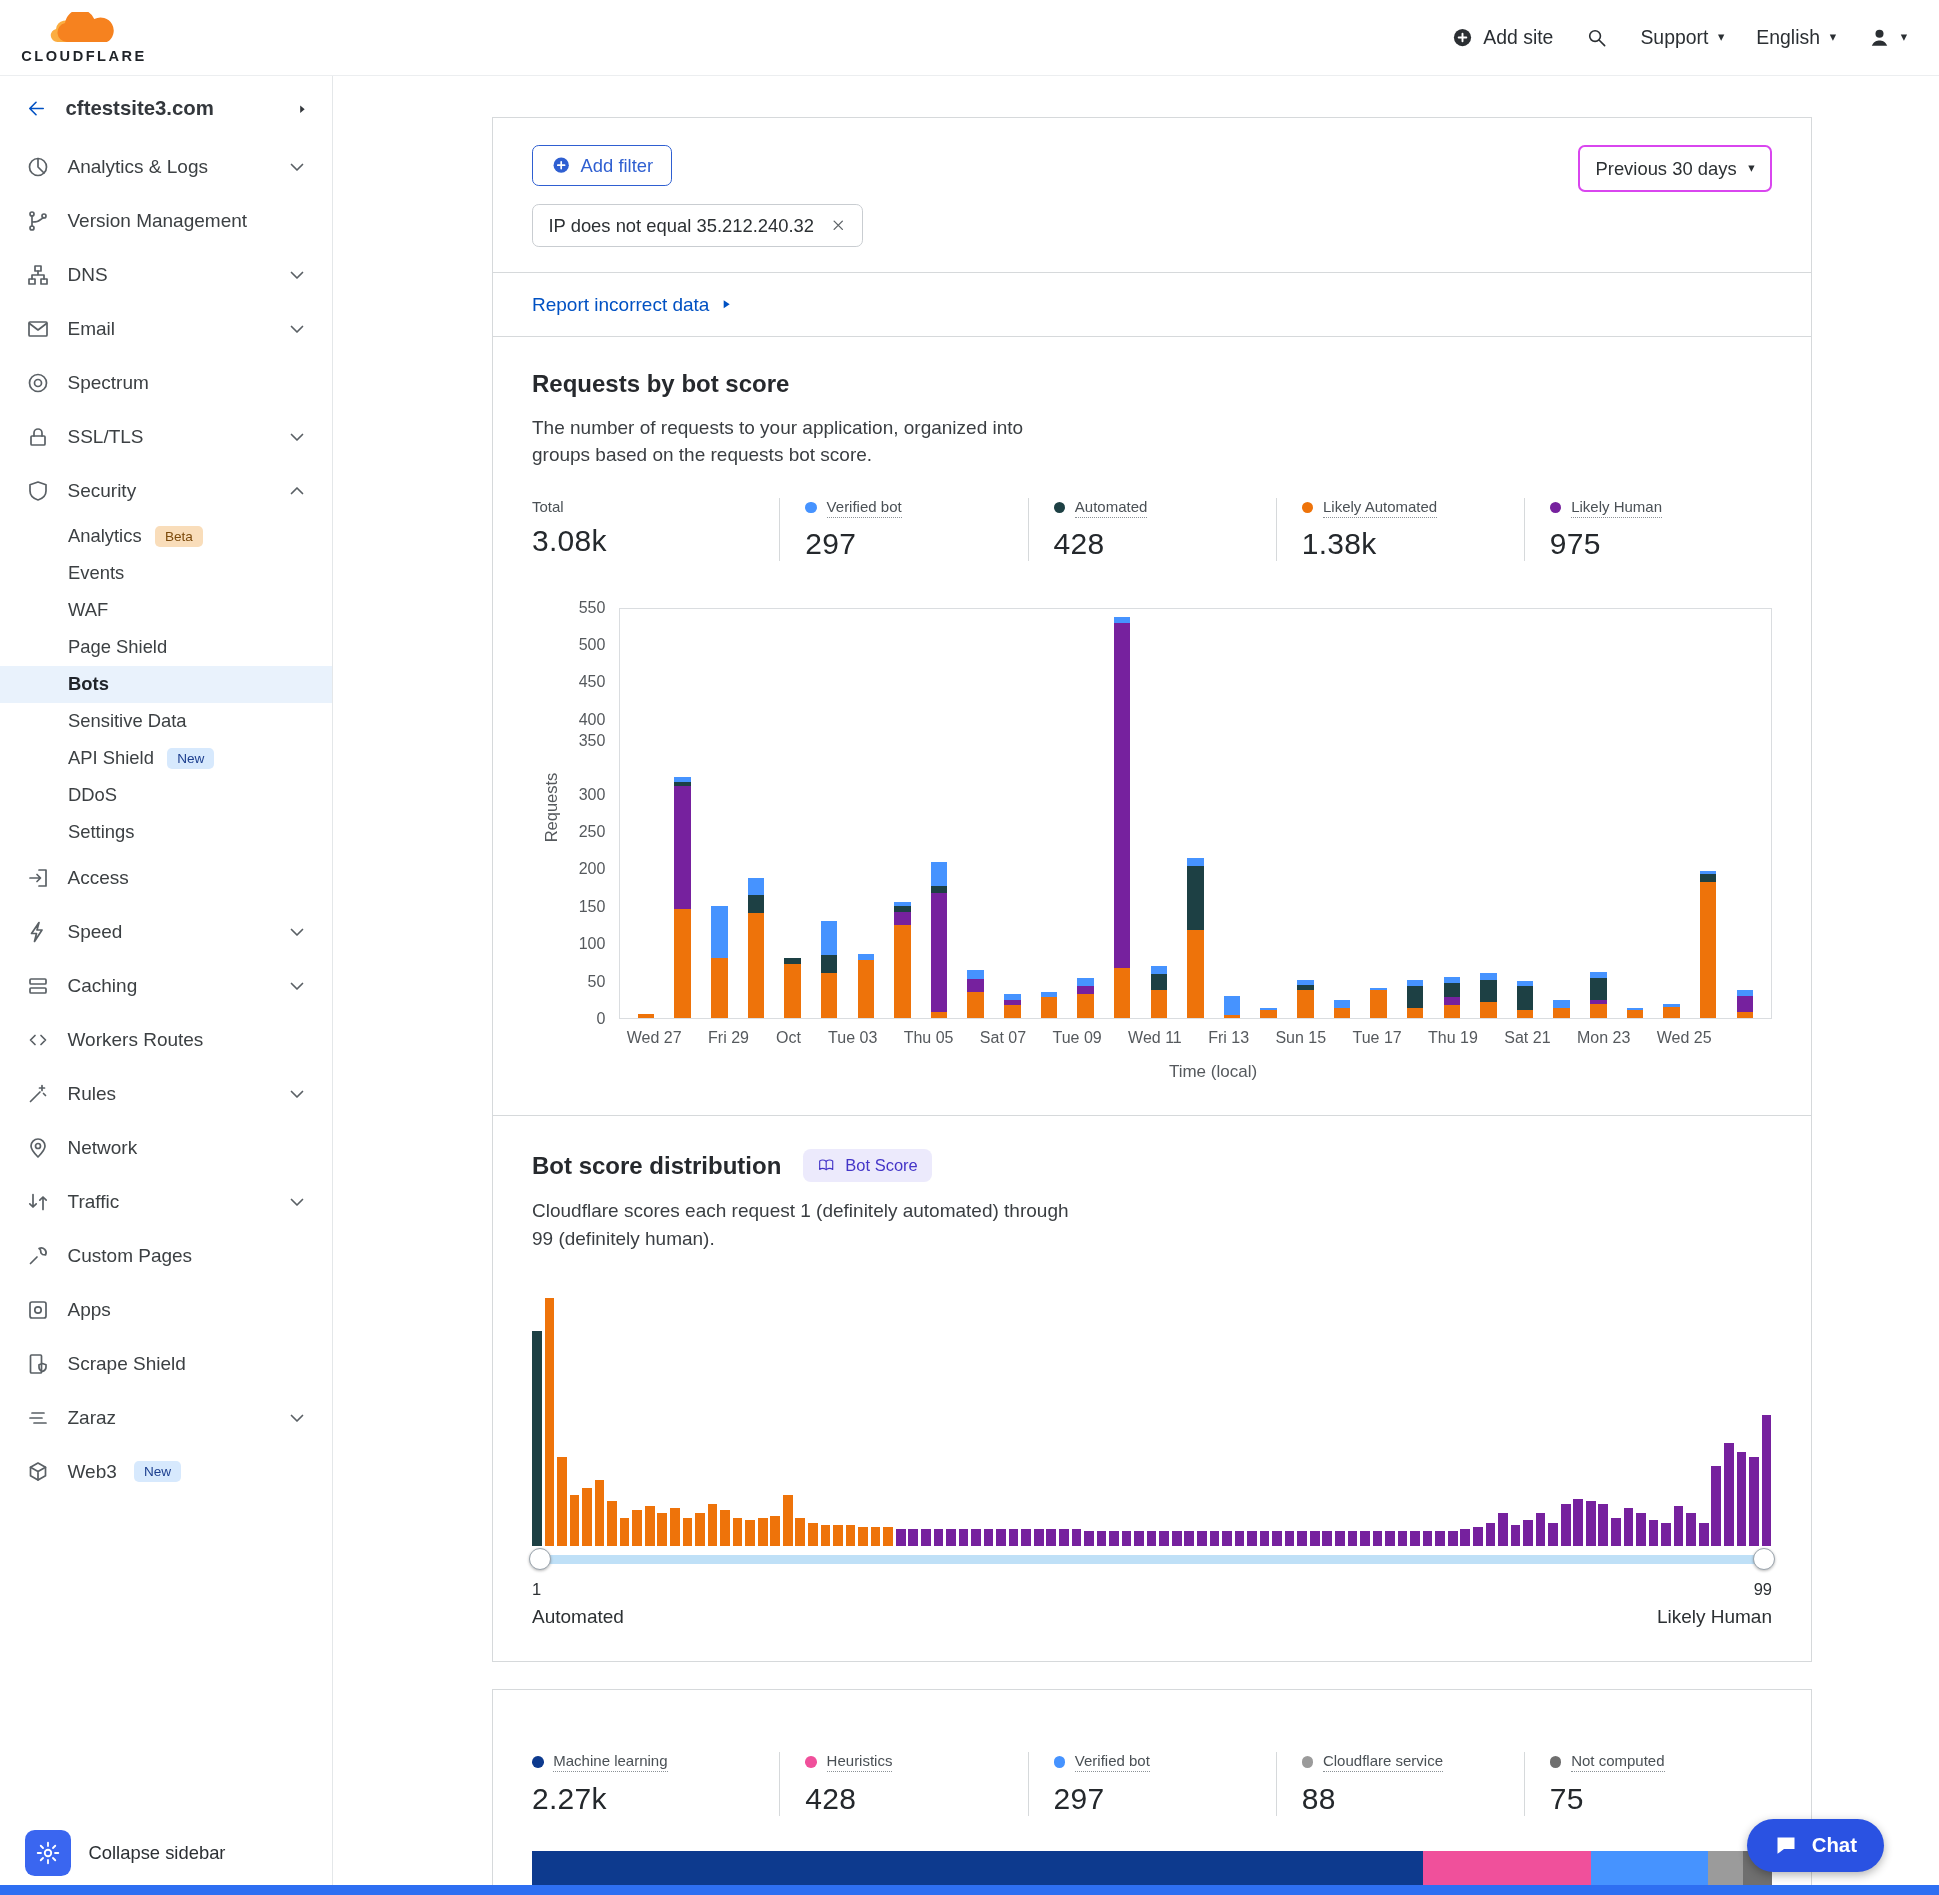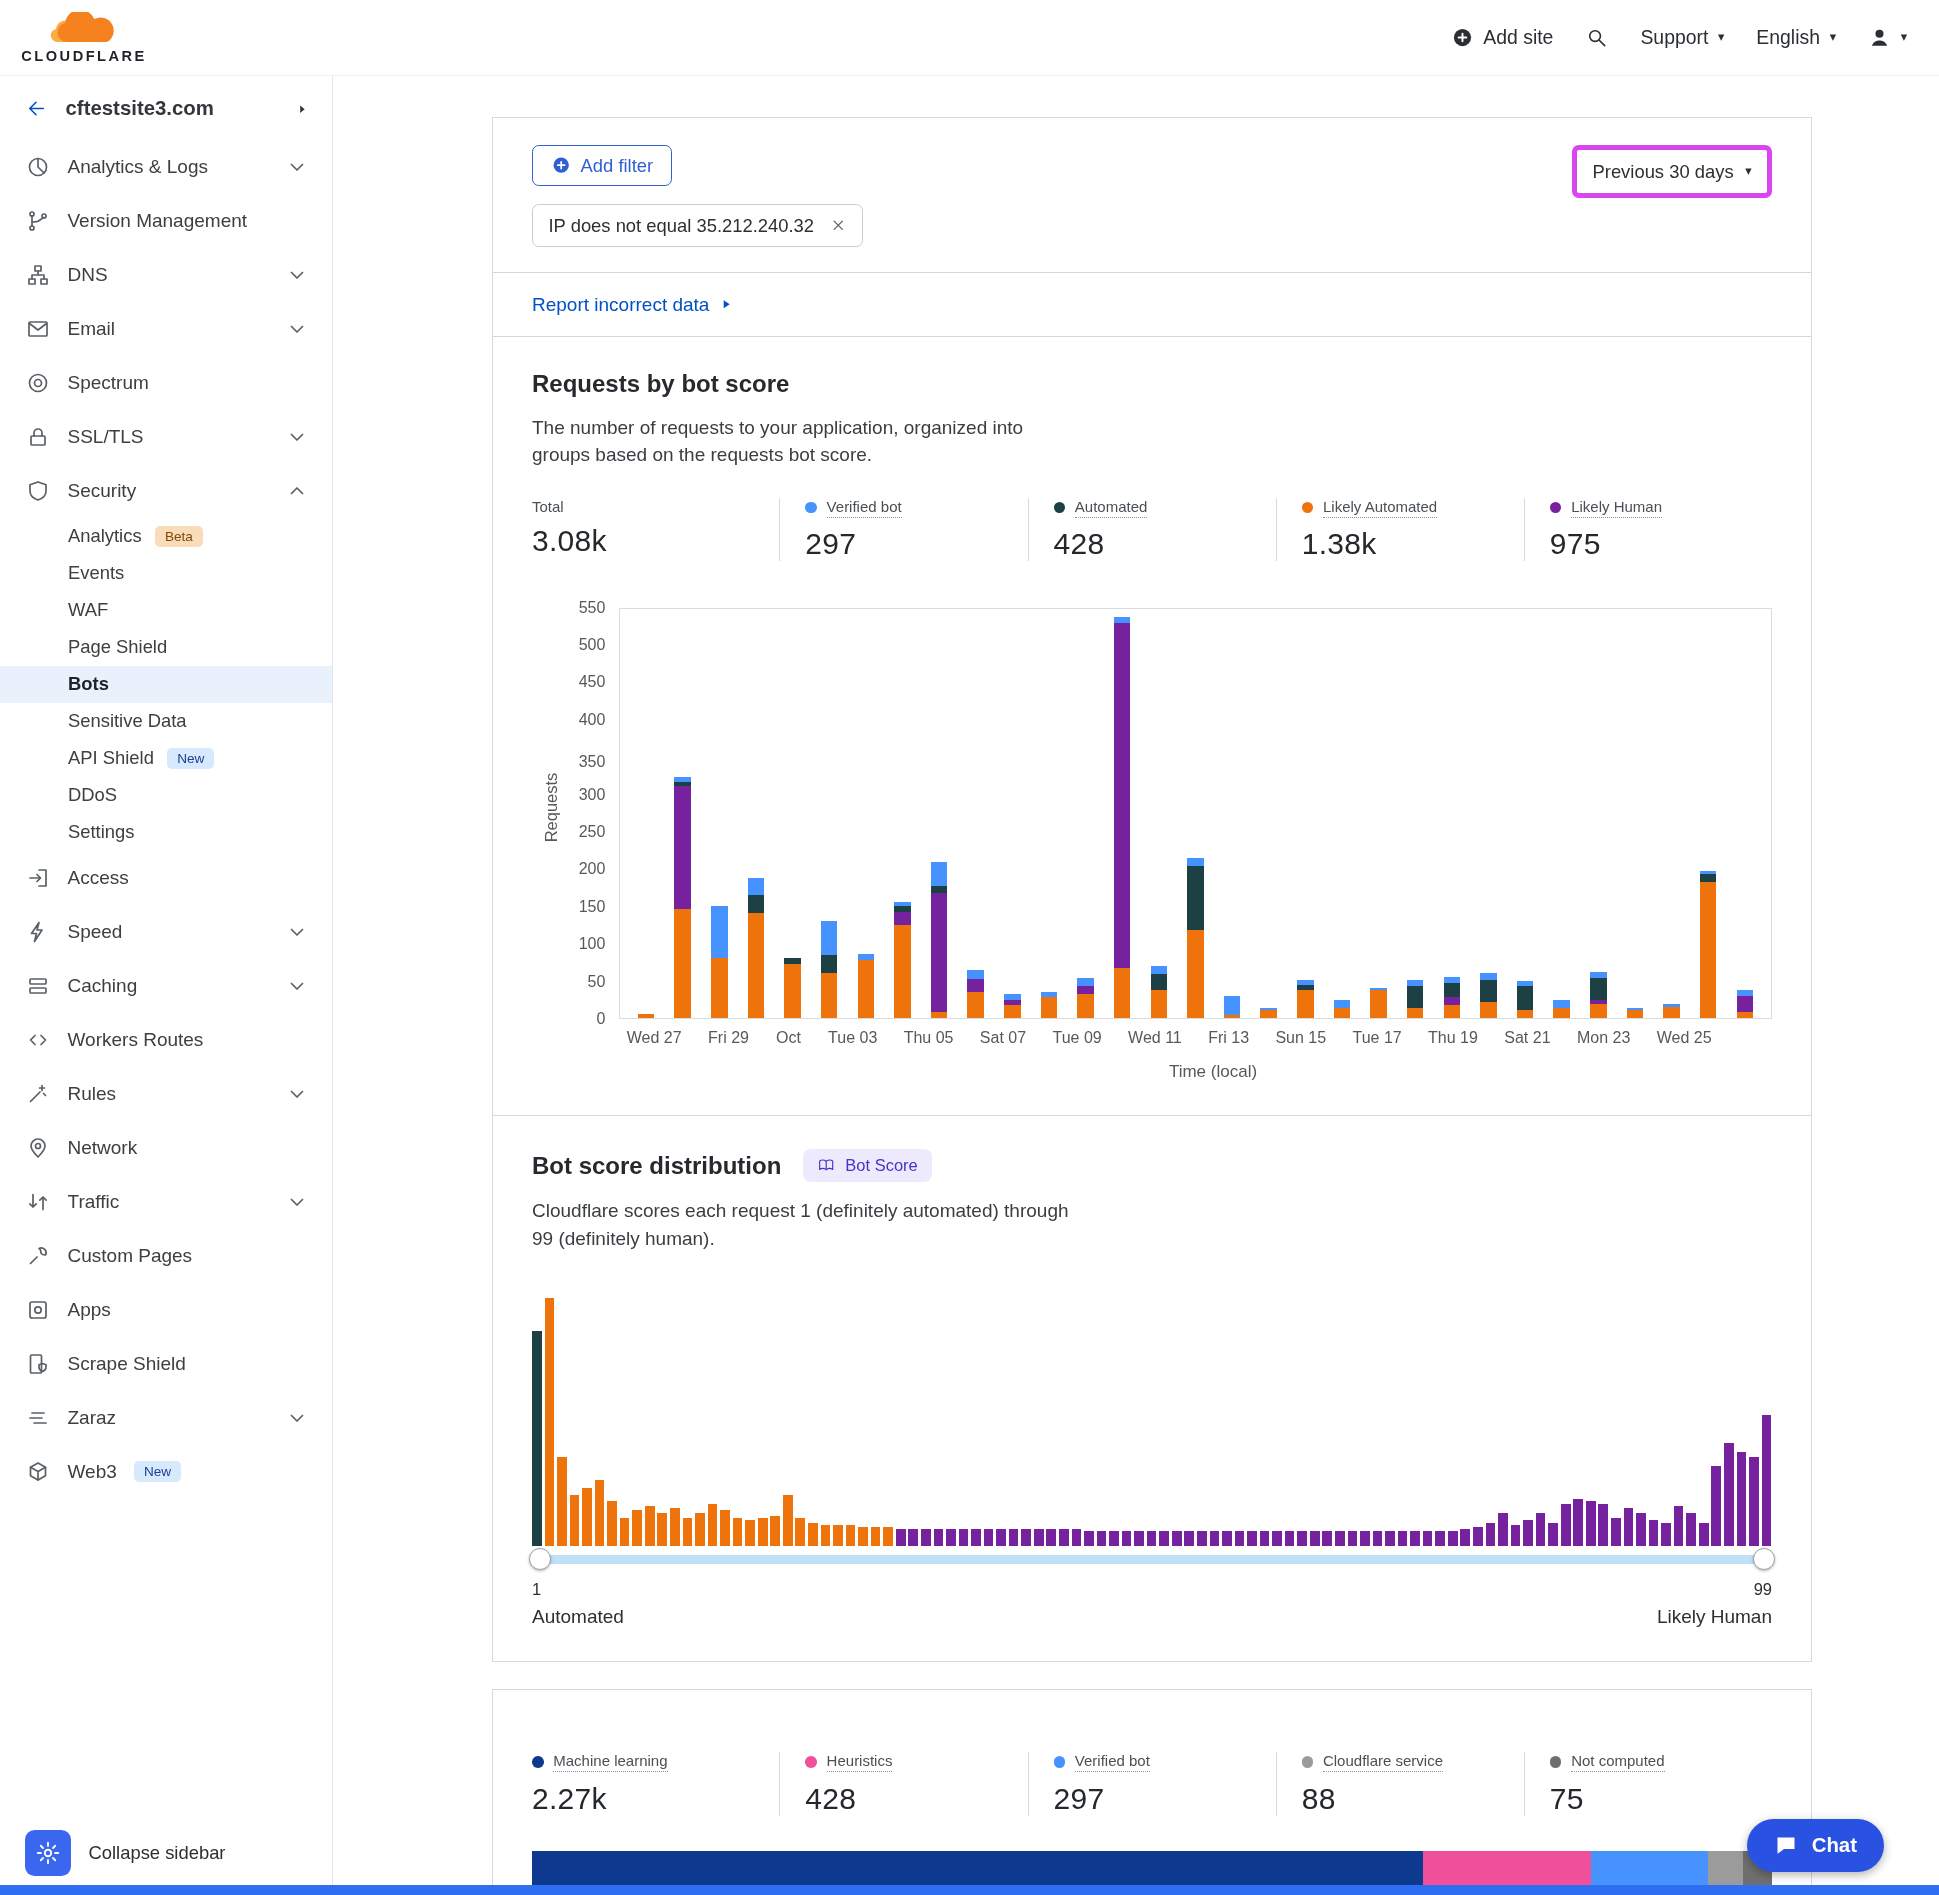--- a/index.html
+++ b/index.html
@@ -43,21 +43,21 @@
   .card { border:1px solid #d6d9db; background:#fff; }
   .card.pad { padding:33px 39px; }
   .card + .card { margin-top:-1px; }
   .card.gap { margin-top:27px; }
 
   .filter-top { display:flex; justify-content:space-between; align-items:flex-start; padding:27px 39px 25px; }
   .add-filter { display:inline-flex; align-items:center; gap:9.7px; border:1px solid #2f5fd1; color:#2f5fd1; background:#fff; font-size:18.4px; padding:8.7px 17.5px; border-radius:6.8px; cursor:pointer; font-family:inherit; }
   .add-filter .ic { width:20.4px; height:20.4px; }
   .chip { margin-top:17.5px; display:inline-flex; align-items:center; gap:15.5px; border:1px solid #c9cdd1; border-radius:6.8px; padding:9.7px 15.5px; font-size:18.4px; color:#2c3033; }
   .chip .ic { width:16.5px; height:16.5px; color:#5f6569; cursor:pointer; stroke-width:2; }
-  .range-btn { display:inline-flex; align-items:center; gap:11.6px; border:5px solid #d946ef; background:#fff; border-radius:6.8px; padding:10.7px 15.5px; font-size:18.4px; color:#2c3033; cursor:pointer; font-family:inherit; }
+  .range-btn { display:inline-flex; align-items:center; gap:11.6px; border:2px solid #d946ef; background:#fff; border-radius:6.8px; padding:10.7px 15.5px; font-size:18.4px; color:#2c3033; cursor:pointer; font-family:inherit; }
   .report-row { border-top:1px solid #d6d9db; padding:20.4px 39px; }
   .report-link { color:#0051c3; font-size:19px; display:inline-flex; align-items:center; gap:10.7px; cursor:pointer; text-decoration:none; }
   .report-link .ic { width:12.6px; height:12.6px; }
 
   .card-title { font-size:24px; font-weight:bold; color:#26292d; }
   .title-row { display:flex; align-items:center; gap:21.3px; }
   .badge-pill { display:inline-flex; align-items:center; gap:9.7px; background:#eceafc; color:#4435c8; font-size:16.5px; padding:6.8px 14.6px; border-radius:7.8px; cursor:pointer; }
   .badge-pill .ic { width:18.4px; height:18.4px; stroke-width:1.5; }
   .desc { margin-top:15.5px; font-size:19px; line-height:1.45; color:#3a3e42; max-width:548px; }
 
@@ -458,21 +458,21 @@
         <div class="ytitle">Requests</div>
         <div class="c0grid">
           <div class="yaxis" id="c0-yaxis">
               <span style="bottom: 0px;">0</span>
               <span style="bottom: 37px;">50</span>
               <span style="bottom: 75px;">100</span>
               <span style="bottom: 112px;">150</span>
               <span style="bottom: 150px;">200</span>
               <span style="bottom: 187px;">250</span>
               <span style="bottom: 224px;">300</span>
-              <span style="bottom: 257px;">350</span>
+              <span style="bottom: 278px;">350</span>
               <span style="bottom: 299px;">400</span>
               <span style="bottom: 337px;">450</span>
               <span style="bottom: 374px;">500</span>
               <span style="bottom: 411px;">550</span>
             </div>
           <div class="plotcol">
             <div class="plot" id="c0-plot">
                 <div class="slot">
                   <div class="bar">
                     <div style="height: 3.9px; background: rgb(238, 115, 10);"></div>

